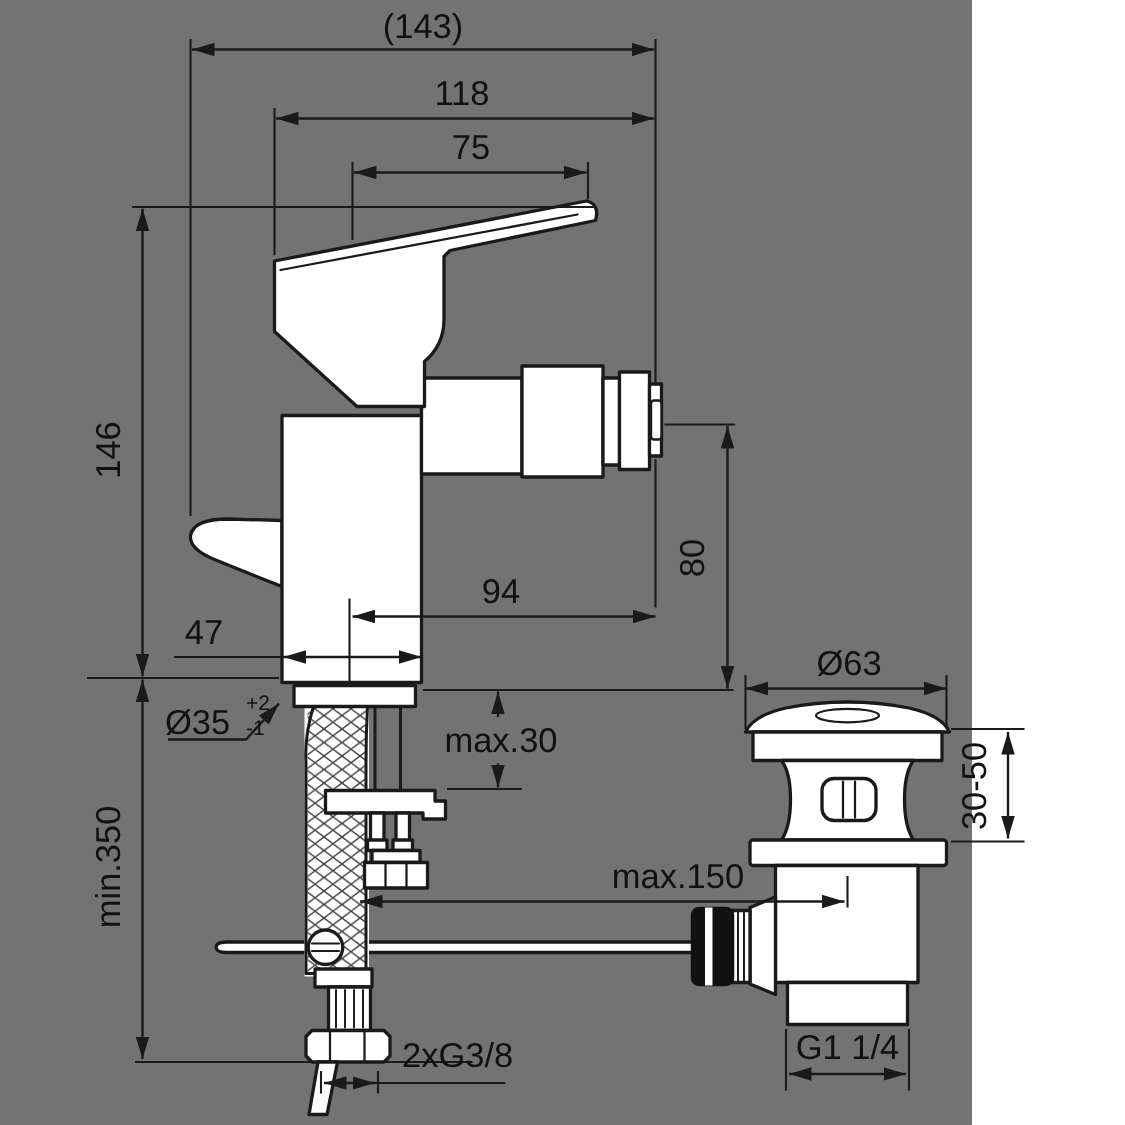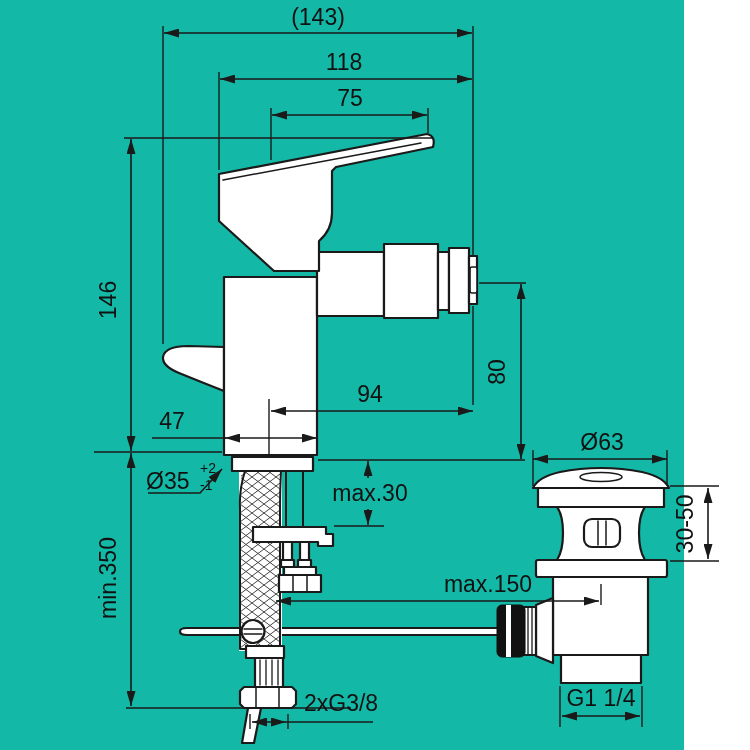--- a/index.html
+++ b/index.html
@@ -1,16 +1,16 @@
 <!DOCTYPE html>
 <html><head>
 <meta charset="utf-8">
 <style>
   html,body{margin:0;padding:0;background:#fff;}
-  #stage{width:648px;height:750px;background:#14b8a6;position:relative;font-family:"Liberation Sans",sans-serif;padding-left:36px;}
+  #stage{width:648px;height:750px;background:#737373;position:relative;font-family:"Liberation Sans",sans-serif;}
   svg{display:block;}
   text{fill:#111;font-family:"Liberation Sans","DejaVu Sans",sans-serif;}
   .dimtxt{font-size:23px;}
   .toltxt{font-size:14px;}
   .part{fill:#ffffff;stroke:#1a1a1a;stroke-width:2.2;stroke-linejoin:round;stroke-linecap:round;}
   .part-thin{fill:none;stroke:#1a1a1a;stroke-width:1.5;stroke-linecap:round;}
   .dim{stroke:#1a1a1a;stroke-width:1.6;fill:none;stroke-linecap:butt;}
   .ext{stroke:#1a1a1a;stroke-width:1.4;fill:none;stroke-linecap:butt;}
 </style>
 </head>

